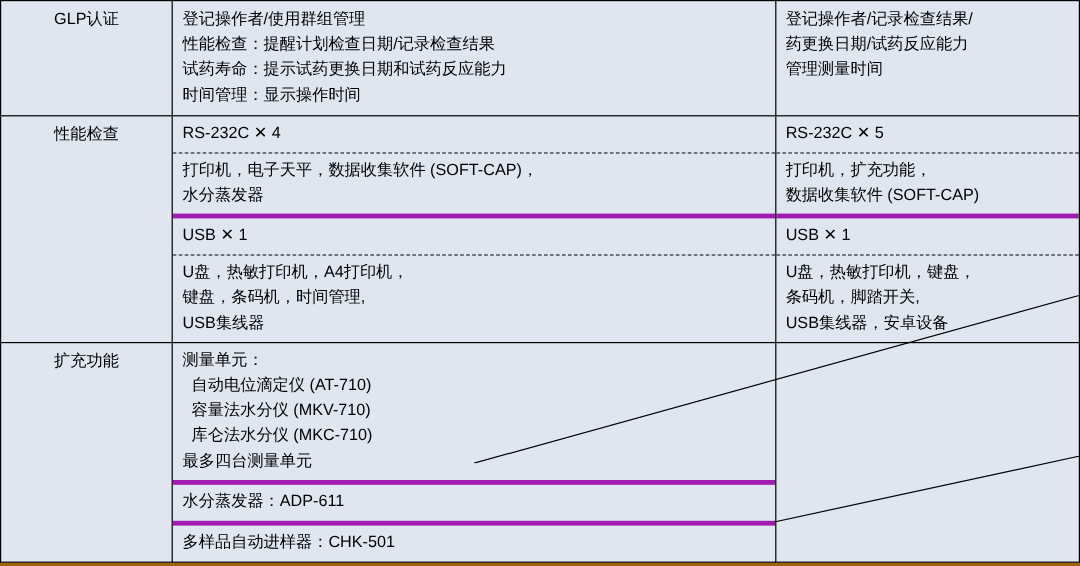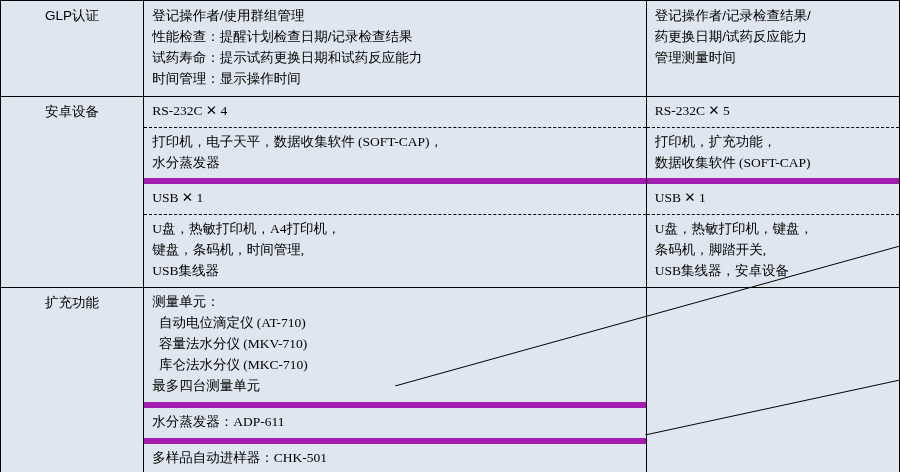--- a/index.html
+++ b/index.html
@@ -47,23 +47,23 @@
     padding: 4px 8px 5px 8px;
     font-size: 13.5px;
     line-height: 1.55;
     color: #000;
     white-space: pre-wrap;
   }
   .dashline {
     border-bottom: 1px dashed #000;
   }
   .solidline {
-    border-bottom: 6px solid #a21caf;
+    border-bottom: 4px solid #a21caf;
   }
-  .blockcell { padding: 0; font-family: Liberation Serif, serif; }
+  .blockcell { padding: 0; }
 
   
   .diag {
     position: absolute;
     pointer-events: none;
   }
   .diag svg { display: block; }
 </style>
 </head>
 <body>
@@ -90,21 +90,21 @@
         </td>
         <td>
           <div class="cell-pad">登记操作者/记录检查结果/
 药更换日期/试药反应能力
 管理测量时间</div>
         </td>
       </tr>
 
       <tr>
         <td class="label-cell">
-          <div class="cell-pad">安卓设备</div>
+          <div class="cell-pad">性能检查</div>
         </td>
         <td class="blockcell">
           <div class="sub dashline">RS-232C ✕ 4</div>
           <div class="sub solidline">打印机，电子天平，数据收集软件 (SOFT-CAP)，
 水分蒸发器</div>
           <div class="sub dashline">USB ✕ 1</div>
           <div class="sub">U盘，热敏打印机，A4打印机，
 键盘，条码机，时间管理,
 USB集线器</div>
         </td>

